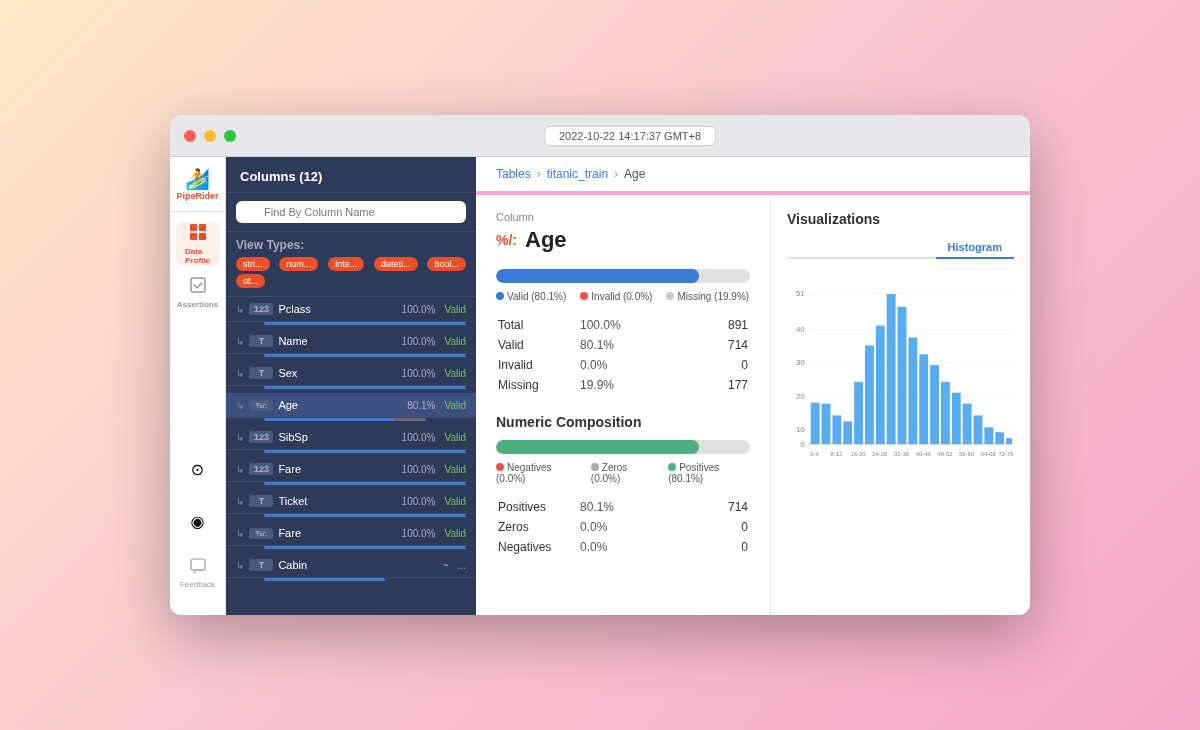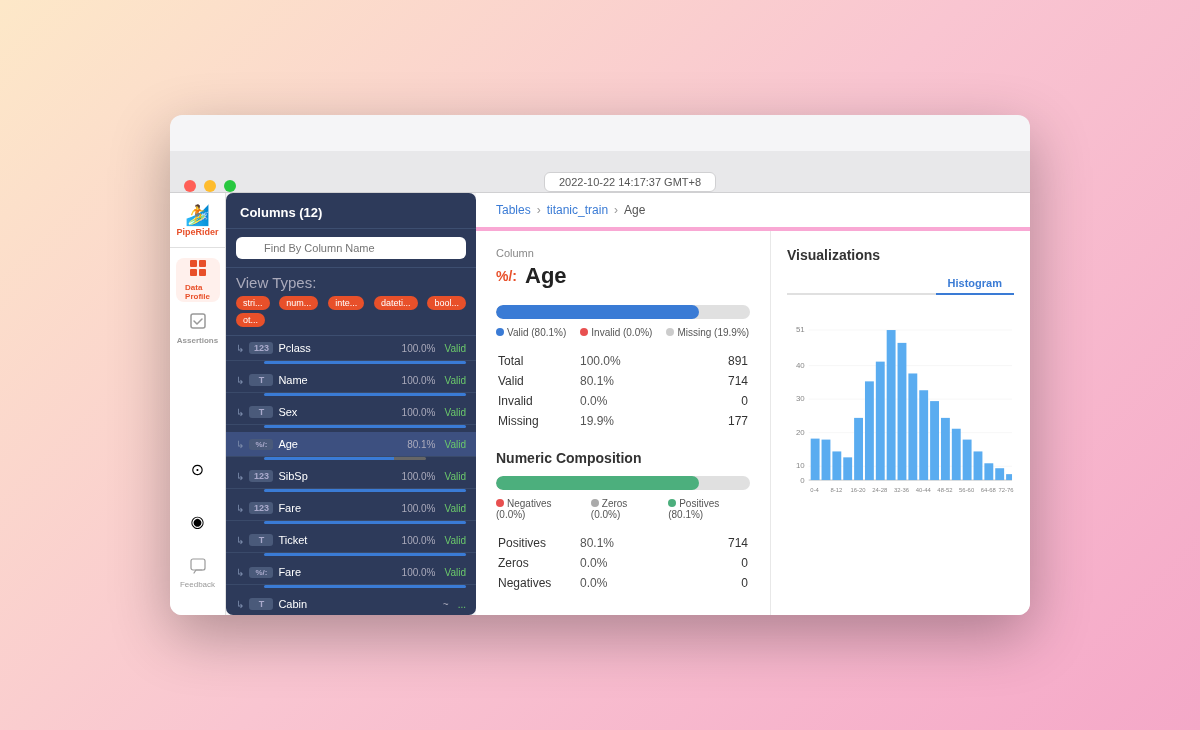--- a/index.html
+++ b/index.html
@@ -19,26 +19,25 @@
       border-radius: 12px;
       box-shadow: 0 20px 60px rgba(0,0,0,0.3);
       overflow: hidden;
       display: flex;
       flex-direction: column;
     }
     .titlebar {
       background: #e8e8ea;
       height: 42px;
       display: flex;
-      align-items: flex-end;
+      align-items: center;
       padding: 0 14px;
       gap: 8px;
       border-bottom: 1px solid #d0d0d2;
       flex-shrink: 0;
-      margin-top: 36px;
     }
     .dot { width: 12px; height: 12px; border-radius: 50%; }
     .dot-red { background: #ff5f57; }
     .dot-yellow { background: #febc2e; }
     .dot-green { background: #28c840; }
     .titlebar-center {
       flex: 1;
       display: flex;
       justify-content: center;
     }
@@ -109,21 +108,20 @@
       gap: 8px;
       padding-bottom: 10px;
     }
     
     .column-panel {
       width: 250px;
       background: #2d3a5a;
       display: flex;
       flex-direction: column;
       overflow: hidden;
-      border-radius: 7px;
     }
     .column-panel-header {
       padding: 12px 14px 8px;
       color: white;
       font-size: 13px;
       font-weight: 600;
       border-bottom: 1px solid #3d4e70;
     }
     .column-search {
       padding: 8px 10px;
@@ -149,24 +147,24 @@
       top: 50%;
       transform: translateY(-50%);
       color: #999;
       font-size: 11px;
     }
     .view-types {
       padding: 6px 10px 8px;
       border-bottom: 1px solid #3d4e70;
     }
     .view-types-label {
-      font-size: 15px;
+      font-size: 12px;
       color: #aab;
       margin-bottom: 5px;
-      font-weight: 400;
+      font-weight: 700;
     }
     .type-chips {
       display: flex;
       gap: 3px;
       flex-wrap: wrap;
       justify-content: space-between;
     }
     .chip {
       background: #e8502a;
       color: white;

